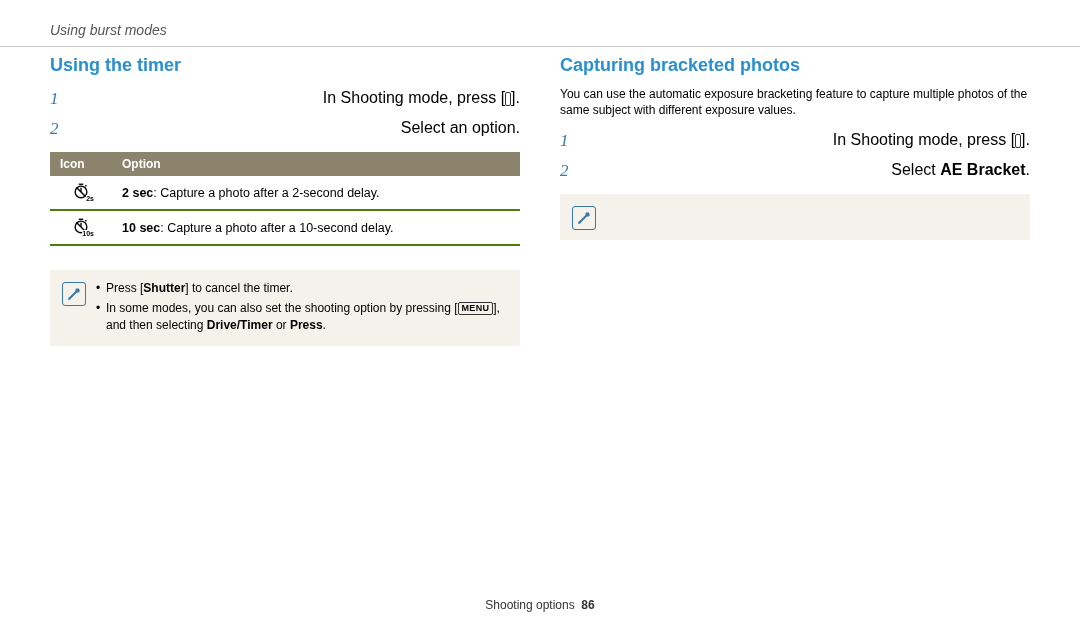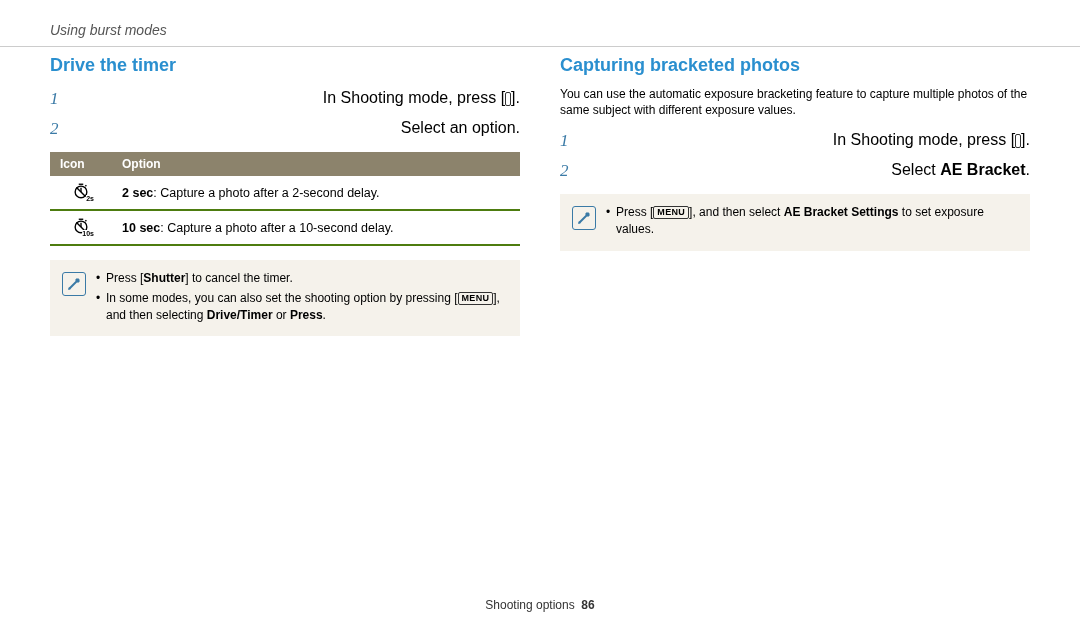--- a/index.html
+++ b/index.html
@@ -84,21 +84,21 @@
     line-height: 1;
     padding: 1px 3px;
     vertical-align: 1px;
     font-weight: 700;
     font-family: Arial, sans-serif;
     letter-spacing: 0.3px;
   }
   table.opt-table {
     width: 100%;
     border-collapse: collapse;
-    margin-bottom: 14px;
+    margin-bottom: 24px;
     font-size: 12.5px;
   }
   table.opt-table thead th {
     background: #8c836c;
     color: #fff;
     font-weight: 600;
     text-align: left;
     padding: 5px 10px;
     font-size: 12px;
   }
@@ -172,21 +172,21 @@
   b, strong { font-weight: 700; }
 </style>
 </head>
 <body>
 
 <div class="page-header">Using burst modes</div>
 
 <div class="columns">
 
   <div class="col">
-    <div class="section-title">Drive the timer</div>
+    <div class="section-title">Using the timer</div>
 
     <ol class="steps">
       <li>
         <span>In Shooting mode, press [</span><span class="bracket-btn">
           <svg viewBox="0 0 12 12">
               <circle cx="6" cy="7" r="3.2" fill="none" stroke="#000" stroke-width="1.2"></circle>
               <path d="M6 7 L6 4.5" stroke="#000" stroke-width="1.2"></path>
               <path d="M4.5 2.5 L7.5 2.5" stroke="#000" stroke-width="1.2"></path>
               <rect x="2" y="10" width="8" height="1" fill="#000"></rect>
             </svg>
@@ -279,23 +279,20 @@
 
     <div class="note-box">
       <div class="note-icon">
         <svg viewBox="0 0 16 16">
             <path d="M3 13 L13 3" stroke="#3a7aa6" stroke-width="2" fill="none"></path>
             <path d="M11 2 L14 5 L12 7 L9 4 Z" fill="#3a7aa6"></path>
             <path d="M2 14 L3 11 L5 13 Z" fill="#3a7aa6"></path>
           </svg>
       </div>
       <ul>
-        <li>
-          <span>Press [</span><span class="menu-btn">MENU</span><span>], and then select </span><b>AE Bracket Settings</b><span> to set exposure values.</span>
-        </li>
       </ul>
     </div>
   </div>
 
 </div>
 
 <div class="footer">
   <span>Shooting options</span>&nbsp;&nbsp;<b>86</b>
 </div>
 

